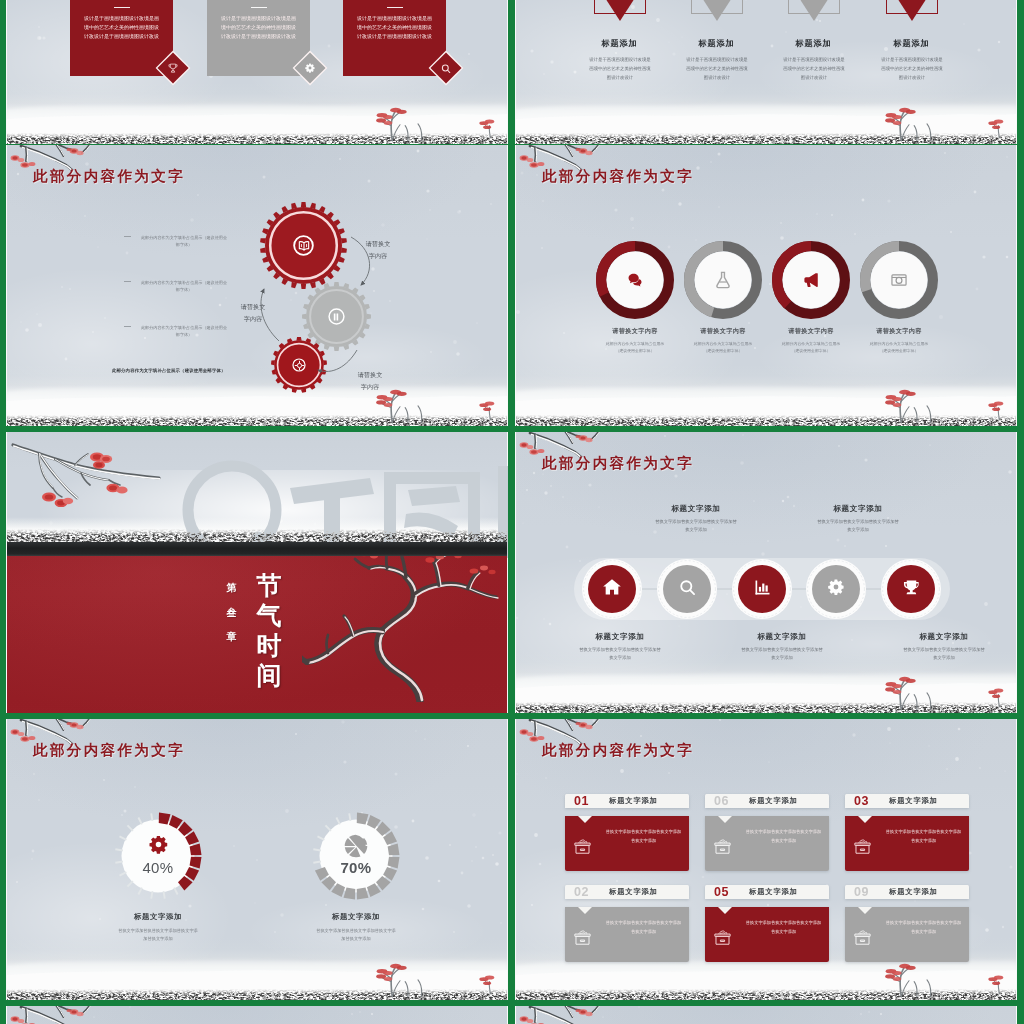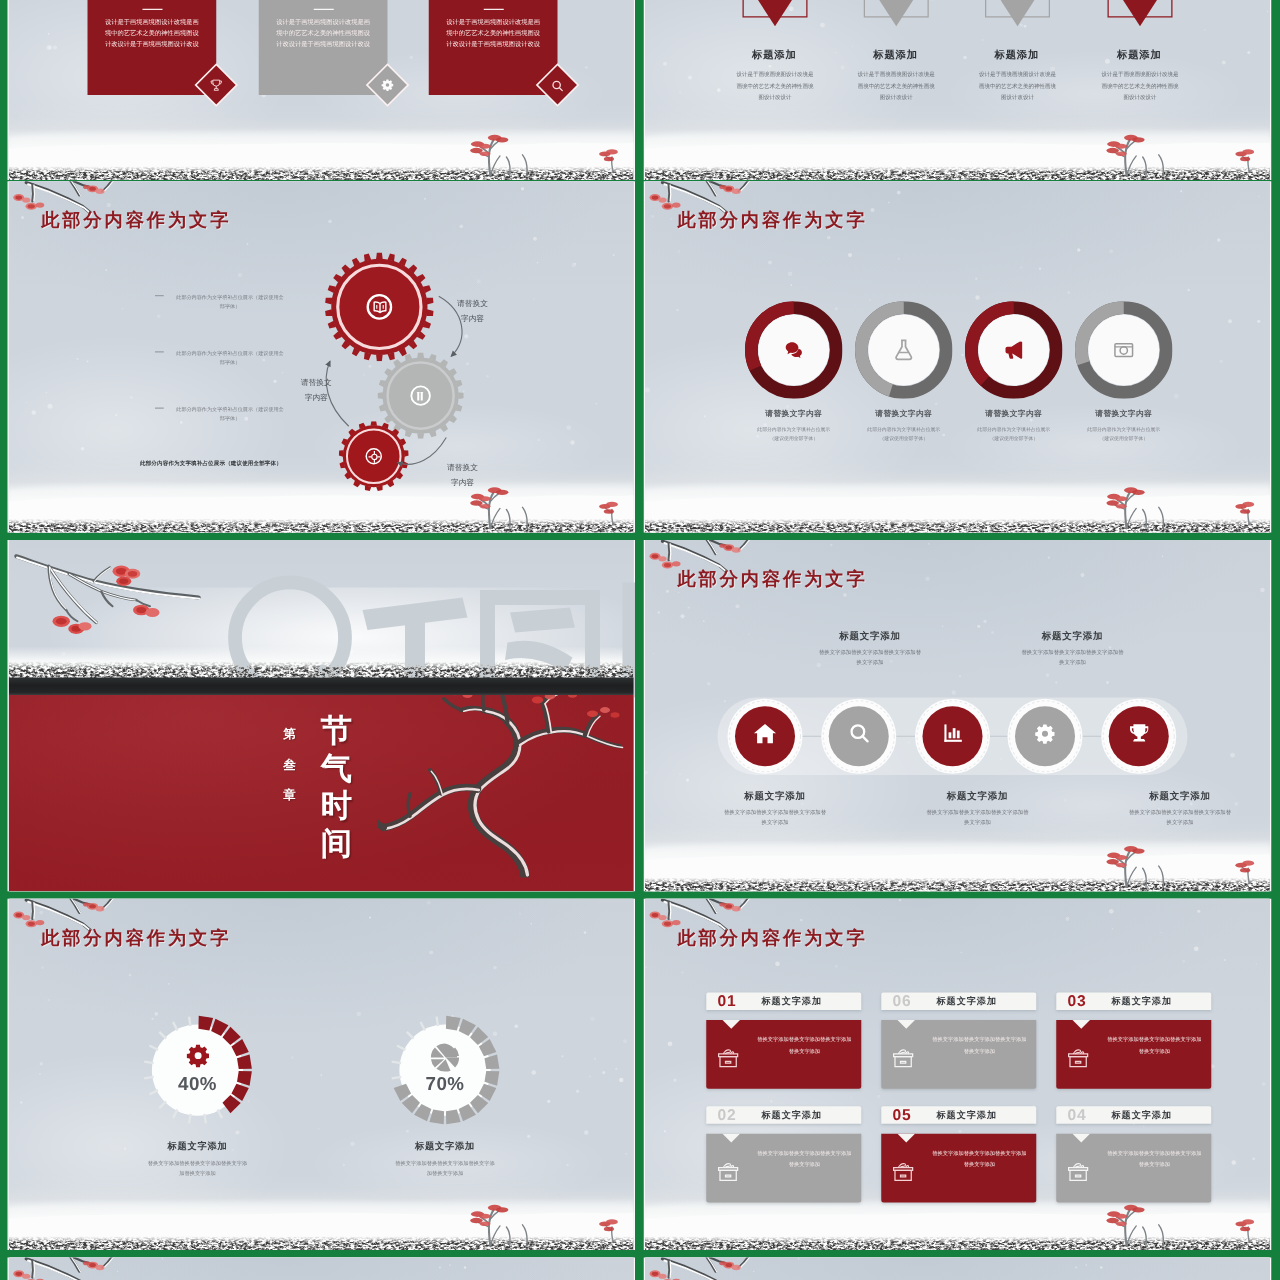--- a/index.html
+++ b/index.html
@@ -1511,21 +1511,21 @@
             <line x1="8.94" y1="49.55" x2="1.33" y2="50.76" stroke="#e2e6e8" stroke-width="1.9"></line>
             <line x1="8.94" y1="38.45" x2="1.33" y2="37.24" stroke="#e2e6e8" stroke-width="1.9"></line>
             <line x1="12.37" y1="27.88" x2="5.51" y2="24.39" stroke="#e2e6e8" stroke-width="1.9"></line>
             <line x1="18.90" y1="18.90" x2="13.45" y2="13.45" stroke="#e2e6e8" stroke-width="1.9"></line>
             <line x1="27.88" y1="12.37" x2="24.39" y2="5.51" stroke="#e2e6e8" stroke-width="1.9"></line>
             <line x1="38.45" y1="8.94" x2="37.24" y2="1.33" stroke="#e2e6e8" stroke-width="1.9"></line>
           </svg>
   <div style="position:absolute;left:0;top:21px;width:88px;text-align:center"><svg width="23" height="23" viewBox="0 0 24 24" fill="#9b171d" fill-rule="evenodd">
               <path d="M21.1 13.6v-3.2l-2.3-.4a7 7 0 00-.6-1.5l1.3-1.9-2.2-2.3-1.9 1.3a7 7 0 00-1.5-.6L13.5 3h-3.2l-.4 2.3a7 7 0 00-1.5.6L6.5 4.6 4.2 6.9l1.3 1.9a7 7 0 00-.6 1.5l-2.3.4v3.2l2.3.4c.1.5.3 1 .6 1.5l-1.3 1.9 2.3 2.3 1.9-1.3c.5.3 1 .5 1.5.6l.4 2.3h3.2l.4-2.3c.5-.1 1-.3 1.5-.6l1.9 1.3 2.2-2.3-1.3-1.9c.3-.5.5-1 .6-1.5l2.3-.4zM12 14.9a2.9 2.9 0 110-5.8 2.9 2.9 0 010 5.8z"></path>
             </svg></div>
-  <div style="position:absolute;left:0;top:47px;width:88px;text-align:center;font-size:15px;font-weight:bold;color:#54585c;letter-spacing:.4px">40%</div>
+  <div style="position:absolute;left:0;top:47px;width:88px;text-align:center;font-size:15px;font-weight:normal;color:#54585c;letter-spacing:.4px">40%</div>
  </div>
  <h4 style="margin-top:12px">标题文字添加</h4>
  <p>替换文字添加替换替换文字添加替换文字添加替换文字添加</p>
       </div>
       <div class="pd" style="left:271px;top:93px">
  <div style="position:relative;width:88px;height:88px;margin:0 auto">
   <svg width="88" height="88" viewBox="0 0 88 88">
             <circle cx="44" cy="44" r="36.50" fill="#fcfdfd"></circle>
             <polygon points="44.75,11.01 44.99,0.51 56.50,2.33 53.48,12.39" fill="#a4a4a4"></polygon>
             <polygon points="54.91,12.85 58.38,2.94 68.76,8.24 62.79,16.87" fill="#a4a4a4"></polygon>
@@ -1798,21 +1798,21 @@
             <path d="M5.5 13.5h29v4.2h-29z"></path>
             <path d="M7.6 17.7h24.8v15.1H7.6z"></path>
             <path d="M16 24.9h8v2.6h-8z"></path>
             <path d="M12.5 13.5c2.5-4.2 6.5-6.6 9.6-5.9 2.2.5 2 2.6.2 3.4-2.3 1-5.3.3-7.1 2.5" stroke-width="1.6"></path>
             <path d="M23.4 13.5c1.5-2.7 3.2-3.4 4.4-2.8 1 .5.7 2-.6 2.5" stroke-width="1.6"></path>
           </svg></div>
  <div class="tx">替换文字添加替换文字添加替换文字添加替换文字添加</div>
       </div>
       <div class="nc" style="left:329px;top:166px;--mc:#a4a4a4">
  <div class="hd">
-  <span class="num" style="color:#c9c9c9">04</span>
+  <span class="num" style="color:#c9c9c9">09</span>
   <span class="ht">标题文字添加</span>
         </div>
  <div class="bdy"></div>
  <div class="ptr"></div>
  <div class="bi"><svg width="21" height="21" viewBox="0 0 40 40" fill="none" stroke="#f4f4f4" stroke-width="1.9">
             <path d="M5.5 13.5h29v4.2h-29z"></path>
             <path d="M7.6 17.7h24.8v15.1H7.6z"></path>
             <path d="M16 24.9h8v2.6h-8z"></path>
             <path d="M12.5 13.5c2.5-4.2 6.5-6.6 9.6-5.9 2.2.5 2 2.6.2 3.4-2.3 1-5.3.3-7.1 2.5" stroke-width="1.6"></path>
             <path d="M23.4 13.5c1.5-2.7 3.2-3.4 4.4-2.8 1 .5.7 2-.6 2.5" stroke-width="1.6"></path>

